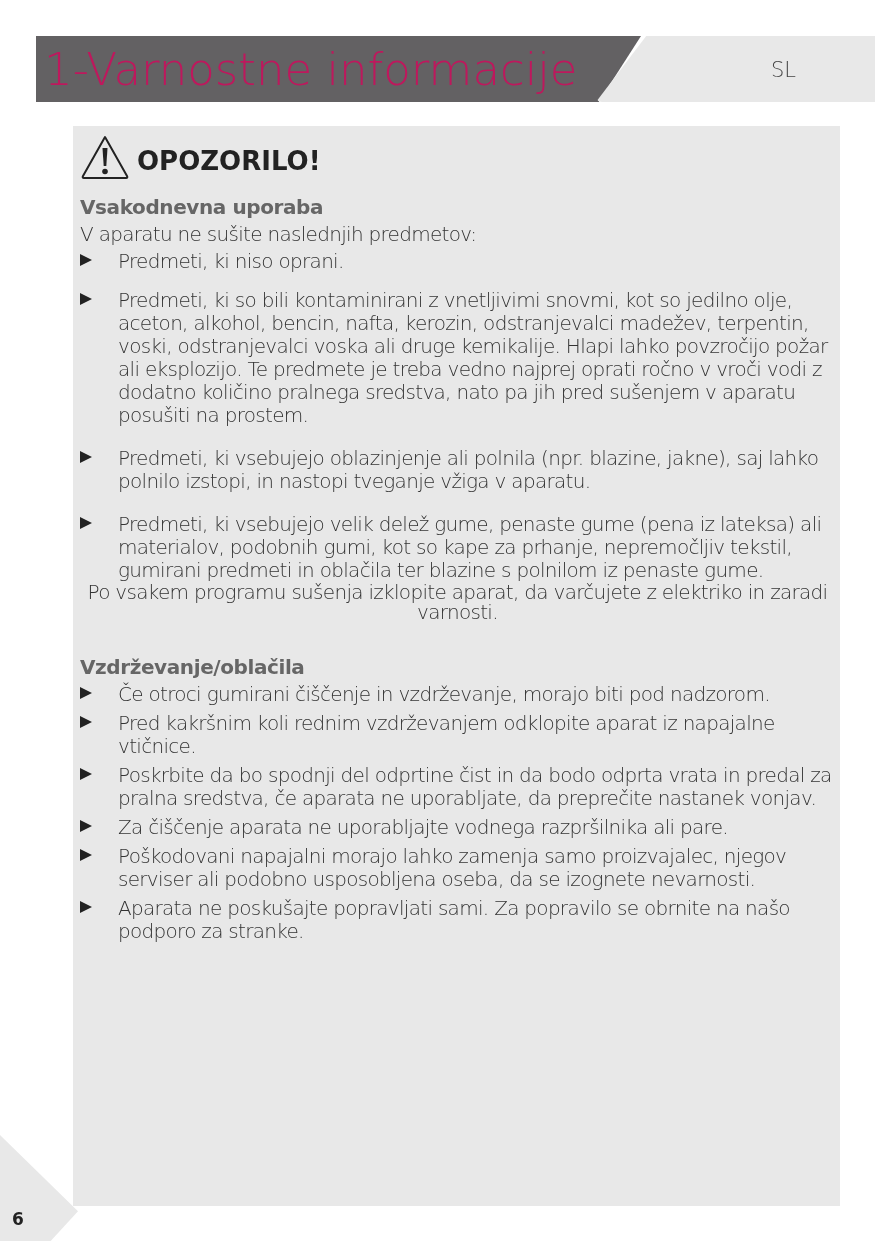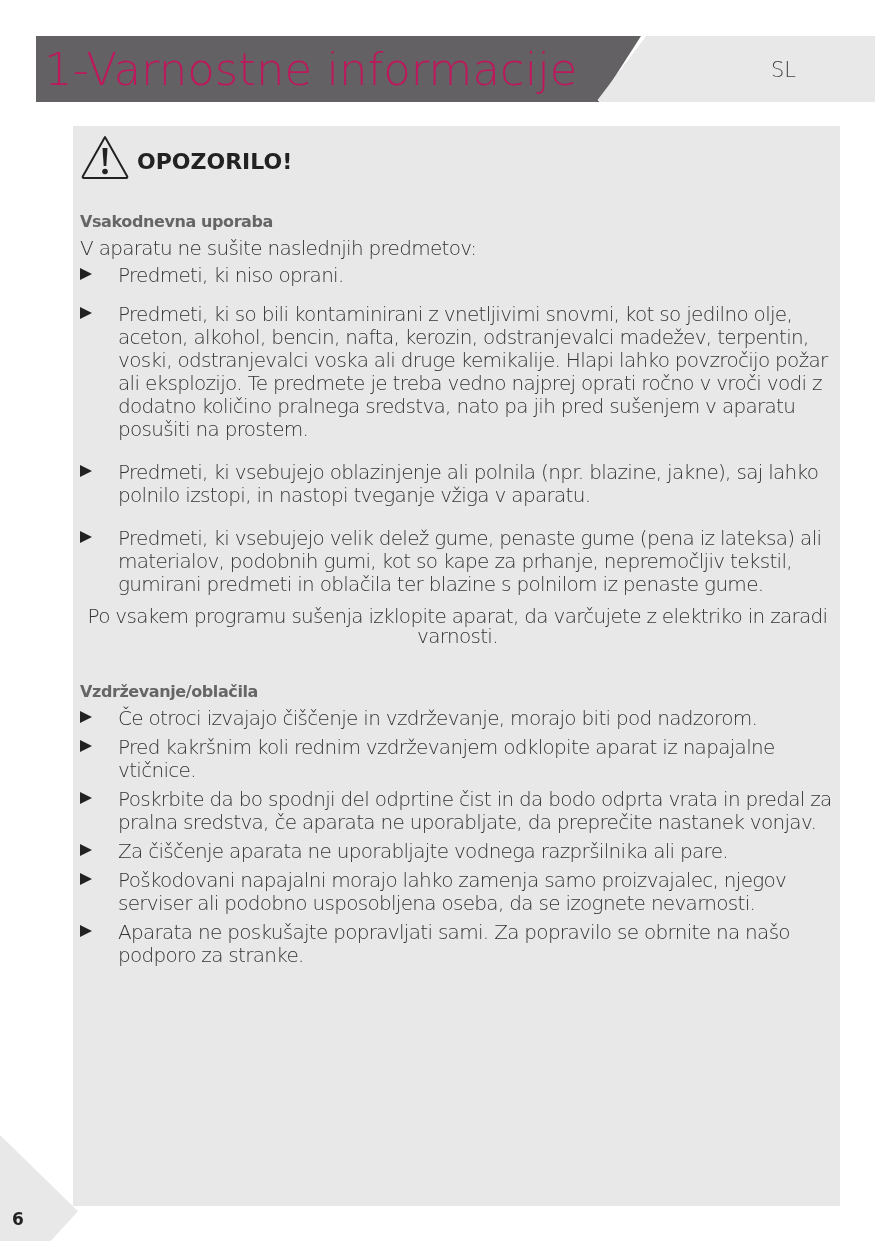--- a/index.html
+++ b/index.html
@@ -4,23 +4,23 @@
 <style>
   html, body { margin:0; padding:0; background:#ffffff; }
   body { width:875px; height:1241px; position:relative; overflow:hidden; font-family:"Liberation Sans", sans-serif; color:#2b2b2b; }
   .hdr-dark { position:absolute; left:36px; top:36px; width:605px; height:66px; background:#636163; clip-path:polygon(0 0, 100% 0, 93% 100%, 0 100%); }
   .hdr-dark-title { position:absolute; left:44px; top:40px; color:#be185d; font-family:"DejaVu Sans", sans-serif; font-weight:200; font-size:45px; letter-spacing:0px; line-height:60px; white-space:nowrap; }
   .hdr-light { position:absolute; left:596px; top:36px; width:279px; height:66px; background:#e8e8e8; clip-path:polygon(18% 0, 100% 0, 100% 100%, 0 100%); border-radius:6px 0 0 6px; }
   .hdr-lang { position:absolute; left:771px; top:58px; font-size:21px; color:#444; font-family:"DejaVu Sans", sans-serif; font-weight:200; }
   .box { position:absolute; left:73px; top:126px; width:767px; height:1080px; background:#e8e8e8; }
   .warn { position:absolute; left:80px; top:134px; display:flex; align-items:center; }
   .warn svg { width:50px; height:46px; }
-  .warn-label { font-family:"DejaVu Sans", sans-serif; font-weight:bold; font-size:22px; color:#222; margin-left:7px; margin-top:4px;text-align:center; }
+  .warn-label { font-family:"DejaVu Sans", sans-serif; font-weight:bold; font-size:26px; color:#222; margin-left:7px; margin-top:4px;text-align:center; }
   .content { position:absolute; left:80px; top:194px; width:755px; font-family:"DejaVu Sans", sans-serif; font-weight:200; font-size:20px; line-height:23px; color:#333; letter-spacing:-0.7px; }
-  .subhead { font-family:"DejaVu Sans", sans-serif; font-weight:bold; font-size:16px; color:#666; letter-spacing:-0.4px; margin:16px 0 4px 0; }
+  .subhead { font-family:"DejaVu Sans", sans-serif; font-weight:bold; font-size:20px; color:#666; letter-spacing:-0.4px; margin:2px 0 4px 0; }
   .intro { margin:0 0 4px 0; }
   ul { list-style:none; margin:0; padding:0; }
   li { position:relative; padding-left:38px; }
   li .bullet { position:absolute; left:0; top:4px; width:0; height:0; border-top:6px solid transparent; border-bottom:6px solid transparent; border-left:12px solid #222; }
   .gap-lg li { margin-bottom:20px; }
   .gap-sm li { margin-bottom:6px; }
   .para { margin:0 0 0 0; line-height:20px;text-align:center; }
   .corner { position:absolute; left:0; top:1135px; width:78px; height:106px; background:#e8e8e8; clip-path:polygon(0 0, 100% 72%, 65% 100%, 0 100%); }
   .page-num { position:absolute; left:12px; top:1209px; font-size:17px; font-weight:bold; color:#222; font-family:"DejaVu Sans", sans-serif; }
 </style>
@@ -45,27 +45,27 @@
   <span class="warn-label">OPOZORILO!</span>
 </div>
 
 <div class="content">
   <div class="subhead">Vsakodnevna uporaba</div>
   <div class="intro">V aparatu ne sušite naslednjih predmetov:</div>
   <ul class="gap-lg">
     <li style="margin-bottom:16px;"><span class="bullet"></span><span>Predmeti, ki niso oprani.</span></li>
     <li><span class="bullet"></span><span>Predmeti, ki so bili kontaminirani z vnetljivimi snovmi, kot so jedilno olje, aceton, alkohol, bencin, nafta, kerozin, odstranjevalci madežev, terpentin, voski, odstranjevalci voska ali druge kemikalije. Hlapi lahko povzročijo požar ali eksplozijo. Te predmete je treba vedno najprej oprati ročno v vroči vodi z dodatno količino pralnega sredstva, nato pa jih pred sušenjem v aparatu posušiti na prostem.</span></li>
     <li><span class="bullet"></span><span>Predmeti, ki vsebujejo oblazinjenje ali polnila (npr. blazine, jakne), saj lahko polnilo izstopi, in nastopi tveganje vžiga v aparatu.</span></li>
-    <li style="margin-bottom:10px;"><span class="bullet"></span><span>Predmeti, ki vsebujejo velik delež gume, penaste gume (pena iz lateksa) ali materialov, podobnih gumi, kot so kape za prhanje, nepremočljiv tekstil, gumirani predmeti in oblačila ter blazine s polnilom iz penaste gume.</span></li>
+    <li style="margin-bottom:0;"><span class="bullet"></span><span>Predmeti, ki vsebujejo velik delež gume, penaste gume (pena iz lateksa) ali materialov, podobnih gumi, kot so kape za prhanje, nepremočljiv tekstil, gumirani predmeti in oblačila ter blazine s polnilom iz penaste gume.</span></li>
   </ul>
   <div class="para">Po vsakem programu sušenja izklopite aparat, da varčujete z elektriko in zaradi varnosti.</div>
 
   <div class="subhead" style="margin-top:34px;">Vzdrževanje/oblačila</div>
   <ul class="gap-sm">
-    <li><span class="bullet"></span><span>Če otroci izvajajo čiščenje in vzdrževanje, morajo biti pod nadzorom.</span></li>
+    <li><span class="bullet"></span><span>Če otroci gumirani čiščenje in vzdrževanje, morajo biti pod nadzorom.</span></li>
     <li><span class="bullet"></span><span>Pred kakršnim koli rednim vzdrževanjem odklopite aparat iz napajalne vtičnice.</span></li>
     <li><span class="bullet"></span><span>Poskrbite da bo spodnji del odprtine čist in da bodo odprta vrata in predal za pralna sredstva, če aparata ne uporabljate, da preprečite nastanek vonjav.</span></li>
     <li><span class="bullet"></span><span>Za čiščenje aparata ne uporabljajte vodnega razpršilnika ali pare.</span></li>
     <li><span class="bullet"></span><span>Poškodovani napajalni morajo lahko zamenja samo proizvajalec, njegov serviser ali podobno usposobljena oseba, da se izognete nevarnosti.</span></li>
     <li><span class="bullet"></span><span>Aparata ne poskušajte popravljati sami. Za popravilo se obrnite na našo podporo za stranke.</span></li>
   </ul>
 </div>
 
 <div class="corner"></div>
 <div class="page-num">6</div>

